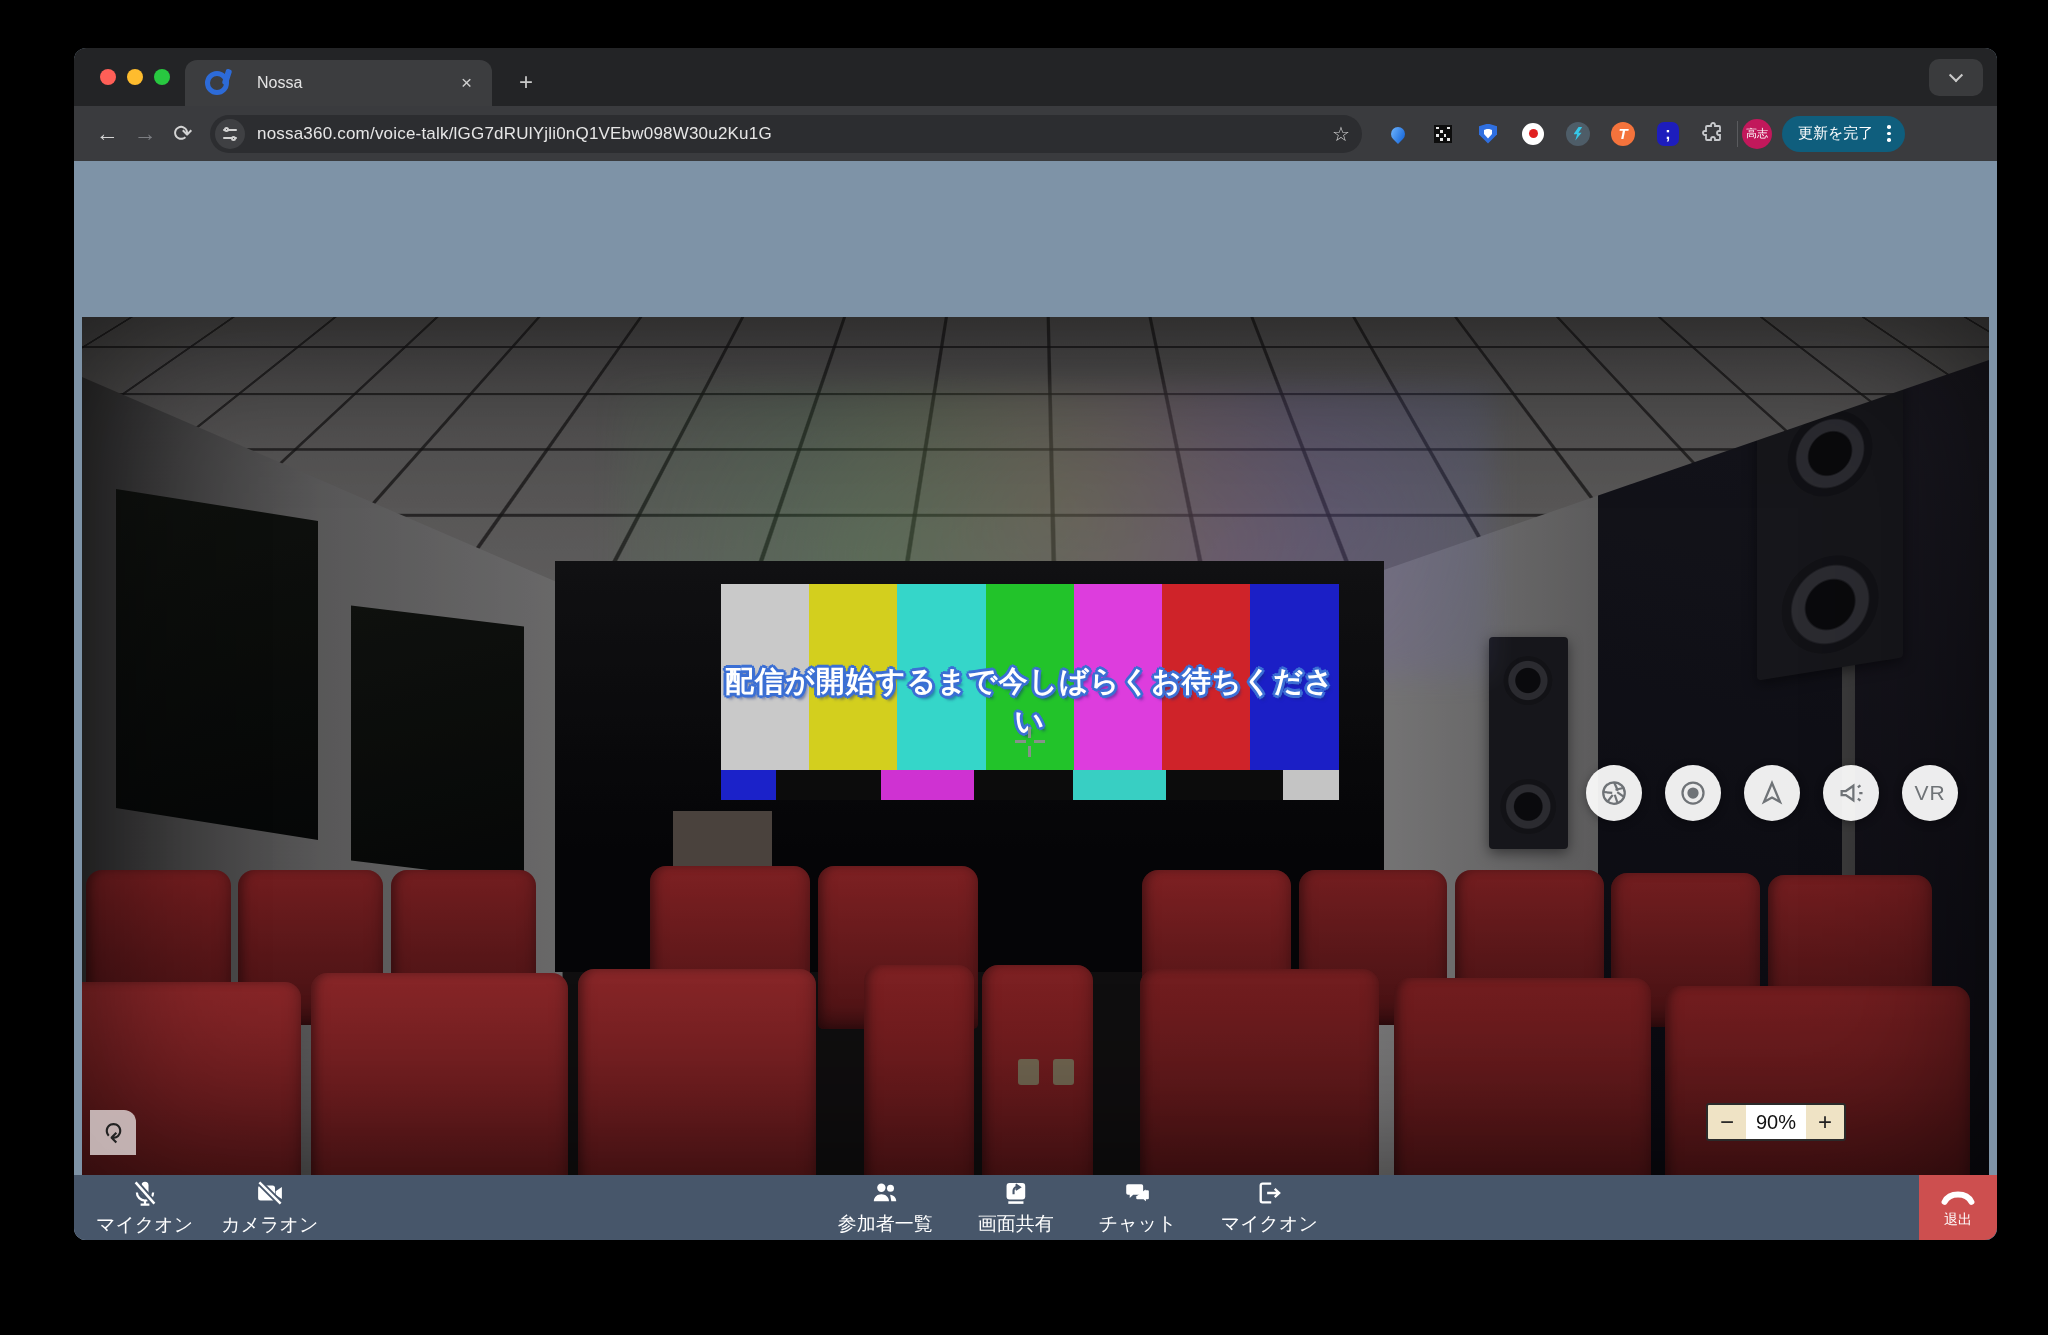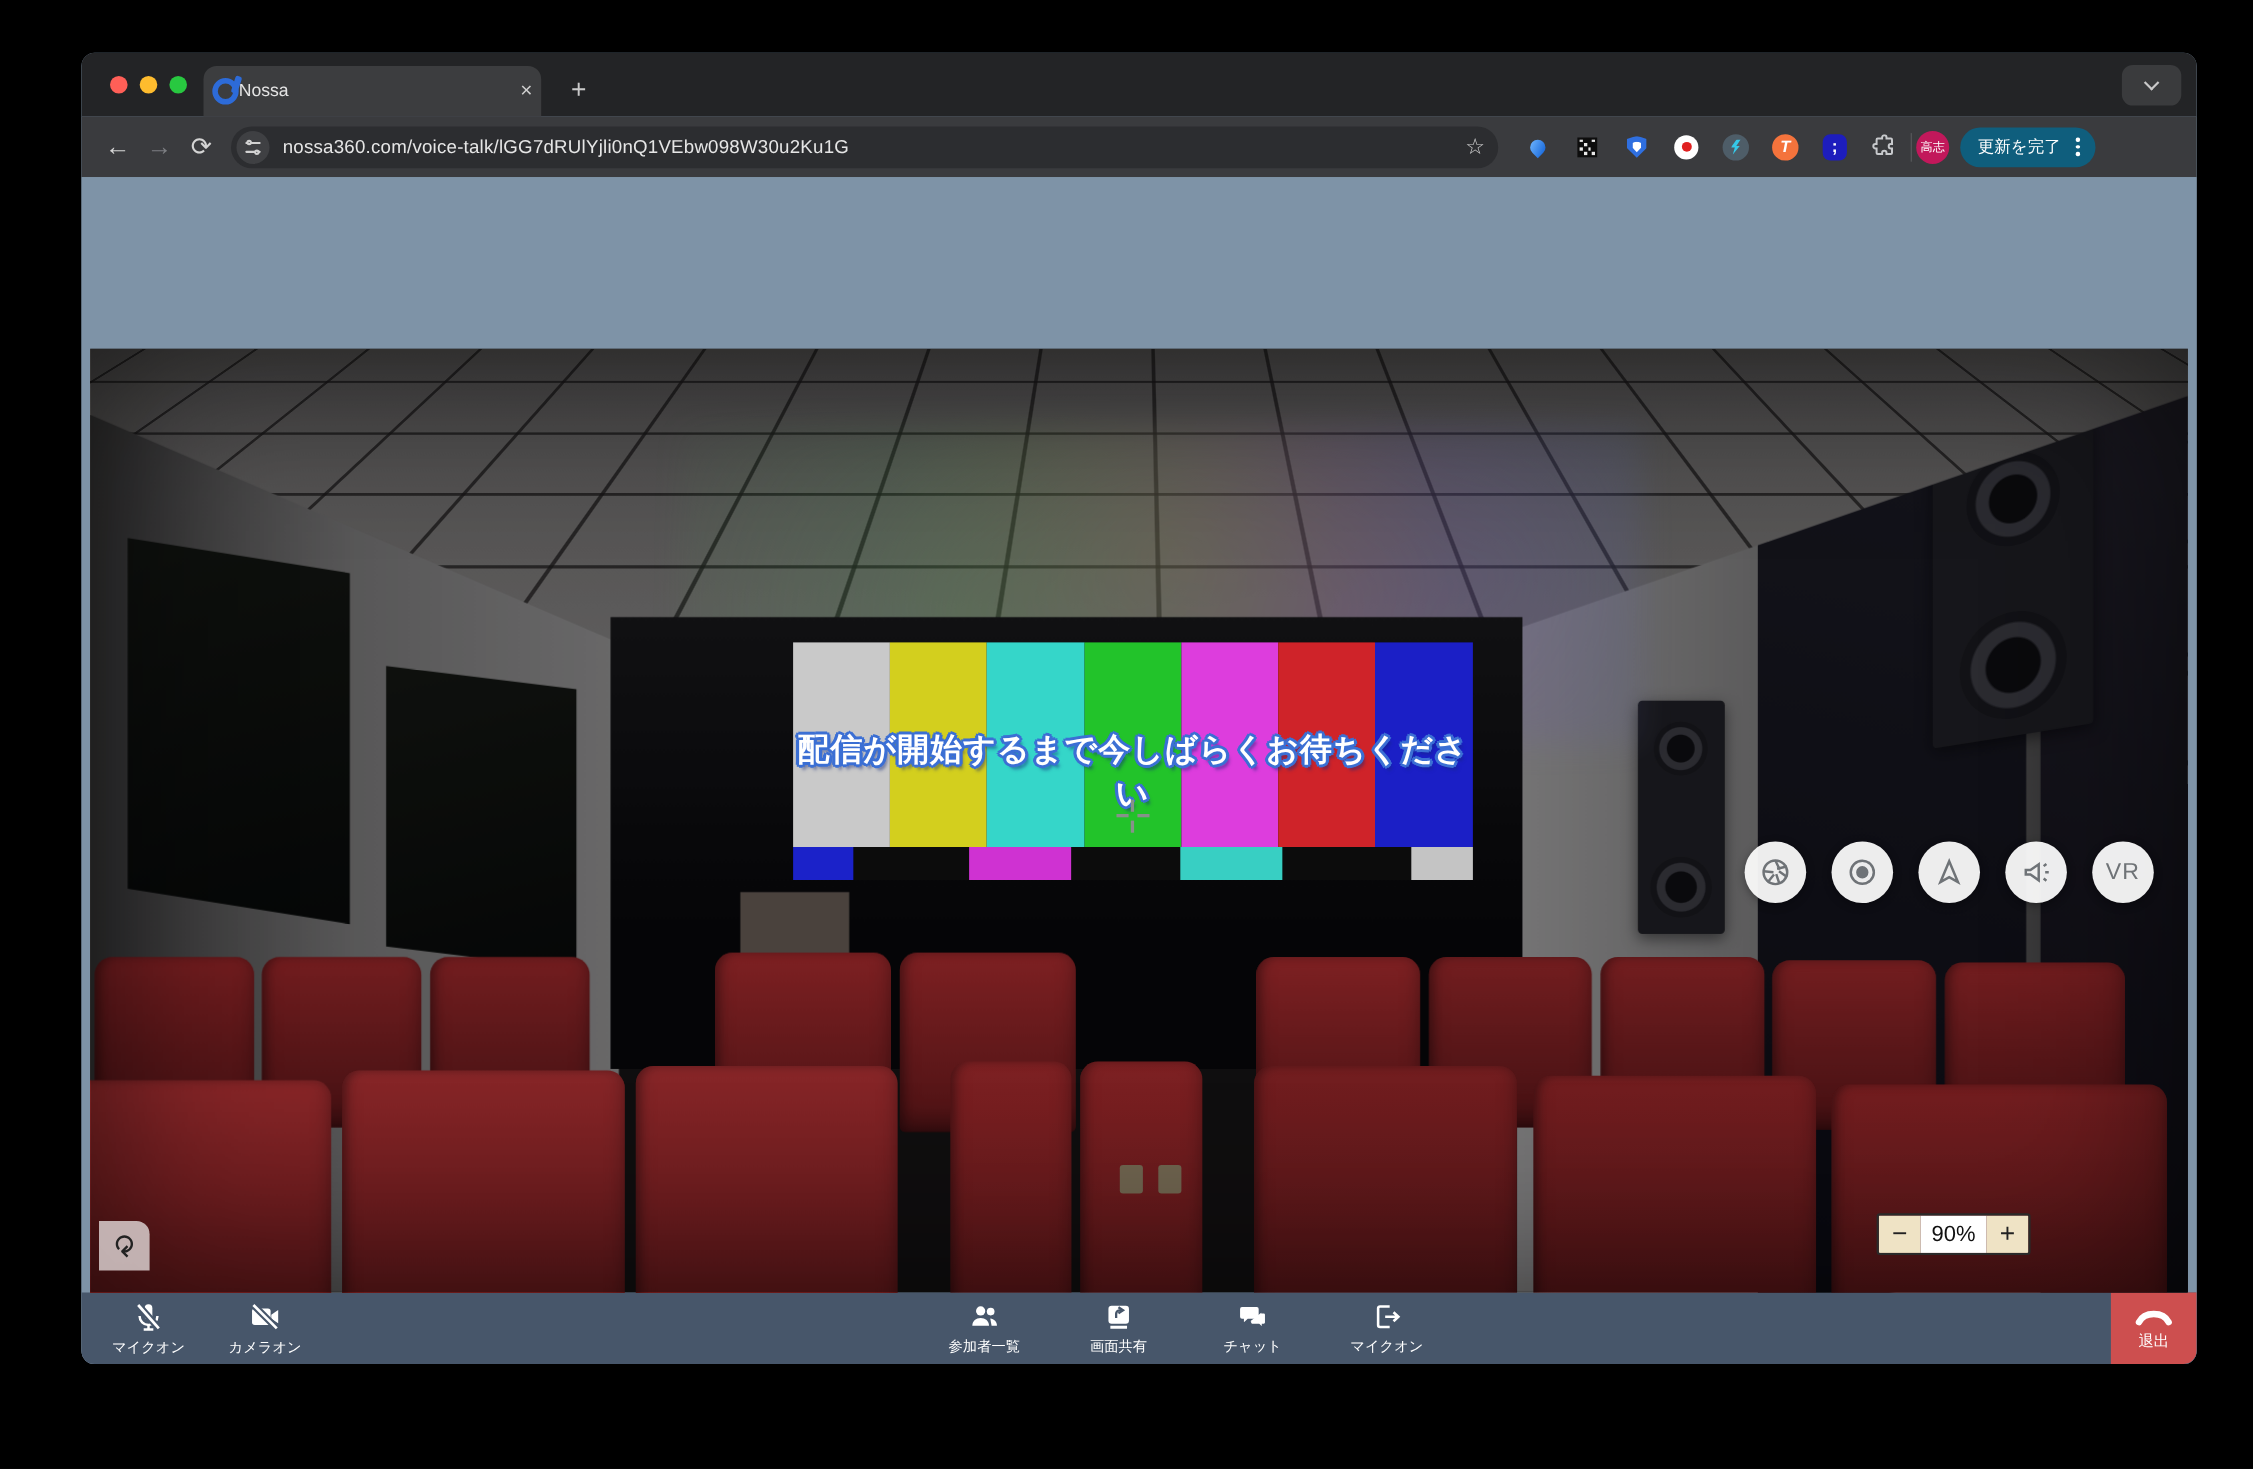--- a/index.html
+++ b/index.html
@@ -3,21 +3,21 @@
 <meta charset="utf-8">
 <style>
   * { margin:0; padding:0; box-sizing:border-box; }
   html,body { width:2048px; height:1335px; background:#000; font-family:"Liberation Sans","DejaVu Sans",sans-serif; overflow:hidden; }
   .window { position:absolute; left:74px; top:48px; width:1923px; height:1192px; border-radius:12px; overflow:hidden; background:#7e93a7; box-shadow:0 20px 60px rgba(0,0,0,.7); }
 
   
   .titlebar { position:relative; height:58px; background:#232426; }
   .traffic { position:absolute; left:26px; top:50%; transform:translateY(-50%); display:flex; gap:11px; }
   .tl { width:16px; height:16px; border-radius:50%; }
-  .tab { position:absolute; left:111px; bottom:0; width:307px; height:46px; background:#3c3d3f; border-radius:12px 12px 0 0; display:flex; align-items:center; padding:0 8px; gap:0; }
+  .tab { position:absolute; left:111px; bottom:0; width:307px; height:46px; background:#3c3d3f; border-radius:12px 12px 0 0; display:flex; align-items:center; padding:0 20px; gap:28px; }
   .favicon { width:24px; height:24px; border-radius:50%; border:5px solid #2d6bd8; position:relative; }
   .favicon::after { content:""; position:absolute; right:-6px; top:-7px; width:6px; height:16px; background:#2d6bd8; transform:rotate(18deg); border-radius:2px; }
   .tab-title { color:#e4e4e4; font-size:16px; flex:1; }
   .tab-close { color:#cfcfcf; font-size:19px; cursor:default; }
   .newtab { position:absolute; left:436px; bottom:8px; width:32px; height:32px; color:#c9c9c9; font-size:24px; display:flex; align-items:center; justify-content:center; }
   .tabchev { position:absolute; right:14px; top:11px; width:54px; height:37px; background:#3a3b3d; border-radius:10px; display:flex; align-items:center; justify-content:center; }
   .chev { width:10px; height:10px; border-right:2.5px solid #c9c9c9; border-bottom:2.5px solid #c9c9c9; transform:rotate(45deg) translate(-2px,-2px); }
 
   .toolbar-row { position:relative; height:55px; background:#3a3b3e; display:flex; align-items:center; padding:0 14px; }
   .navbtn { width:38px; height:38px; display:flex; align-items:center; justify-content:center; font-size:23px; color:#d4d4d4; }
@@ -115,21 +115,21 @@
   .vr-label { font-size:21px; color:#6f7377; letter-spacing:1px; }
   .zoomctl { position:absolute; left:1632px; top:942px; width:140px; height:38px; display:flex; border:2px solid #2a2a2a; z-index:12; border-radius:3px; overflow:hidden; }
   .zoomctl .zbtn { width:38px; background:#efe3c5; color:#222; font-size:24px; display:flex; align-items:center; justify-content:center; }
   .zoomctl .zval { flex:1; background:#fff; color:#111; font-size:20px; display:flex; align-items:center; justify-content:center; }
 
   
   .bottombar { position:absolute; left:0; top:1014px; width:1923px; height:65px; background:#47566a; z-index:15; }
   .bb-left { position:absolute; left:22px; top:0; height:100%; display:flex; gap:28px; }
   .bb-center { position:absolute; left:52.2%; transform:translateX(-50%); top:0; height:100%; display:flex; gap:44px; }
   .bbtn { display:flex; flex-direction:column; align-items:center; justify-content:center; gap:4px; color:#fff; min-width:78px; }
-  .bbtn .lbl { font-size:13px; color:#fff; white-space:nowrap; }
+  .bbtn .lbl { font-size:19px; color:#fff; white-space:nowrap; }
   .bbtn svg { display:block; }
   .exitbtn { position:absolute; right:0; top:0; width:78px; height:100%; background:#cd4f4f; border-radius:0 0 12px 0; display:flex; flex-direction:column; align-items:center; justify-content:center; gap:3px; color:#fff; }
   .exitbtn .lbl { font-size:14px; }
 
   .qr { display:grid; grid-template-columns:repeat(4,1fr); grid-template-rows:repeat(4,1fr); width:18px; height:18px; background:#0d0d0d; padding:2px; gap:1px; }
   .qr i { background:#e9e9e9; } .qr i.k { background:#0d0d0d; }
 </style>
 </head>
 <body>
 

